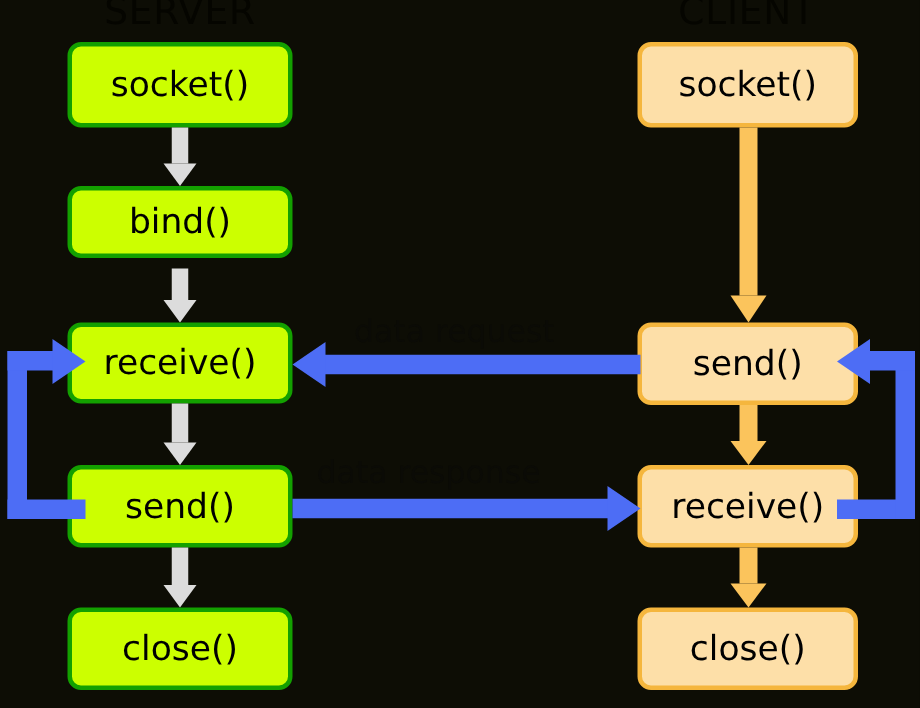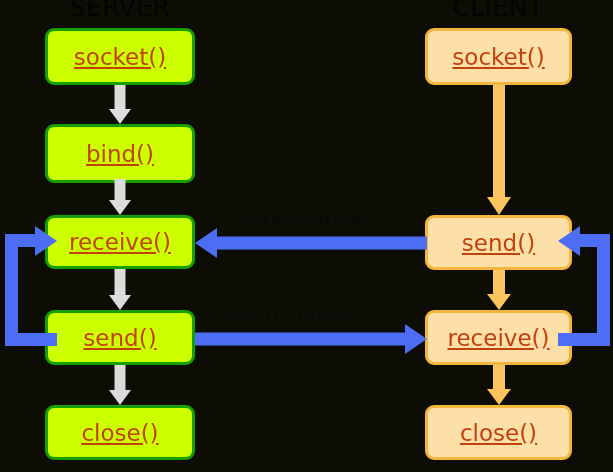--- a/index.html
+++ b/index.html
@@ -31,23 +31,22 @@
   #title-client { left: 398px; }
 
   .node {
     position: absolute;
     box-sizing: border-box;
     display: flex;
     align-items: center;
     justify-content: center;
     border-radius: 9px;
     font-size: 23px;
-    color: #c2410c;
+    color: #000000;
     white-space: nowrap;
-    text-decoration: underline;
   }
   .node.server {
     background: #ccff00;
     border: 3px solid #13a000;
   }
   .node.client {
     background: #fddfa8;
     border: 3px solid #f5b63d;
   }
 
@@ -121,21 +120,21 @@
   <div class="col-title" id="title-server">SERVER</div>
   <div class="col-title" id="title-client">CLIENT</div>
 
   <div class="node server" style="left:45px; top:28px; width:150px; height:57px;">socket()</div>
 
   <div class="varrow gray" style="left:108px; top:85px; width:24px; height:39px;">
     <div class="shaft" style="width:11px; height:24px;"></div>
     <div class="head" style="border-top:15px solid #dcdcdc;"></div>
   </div>
 
-  <div class="node server" style="left:45px; top:124px; width:150px; height:59px;">bind()</div>
+  <div class="node server" style="left:45px; top:124px; width:150px; height:48px;">bind()</div>
 
   <div class="varrow gray" style="left:108px; top:179px; width:24px; height:36px;">
     <div class="shaft" style="width:11px; height:21px;"></div>
     <div class="head" style="border-top:15px solid #dcdcdc;"></div>
   </div>
 
   <div class="node server" style="left:45px; top:215px; width:150px; height:54px;">receive()</div>
 
   <div class="varrow gray" style="left:108px; top:269px; width:24px; height:41px;">
     <div class="shaft" style="width:11px; height:26px;"></div>

